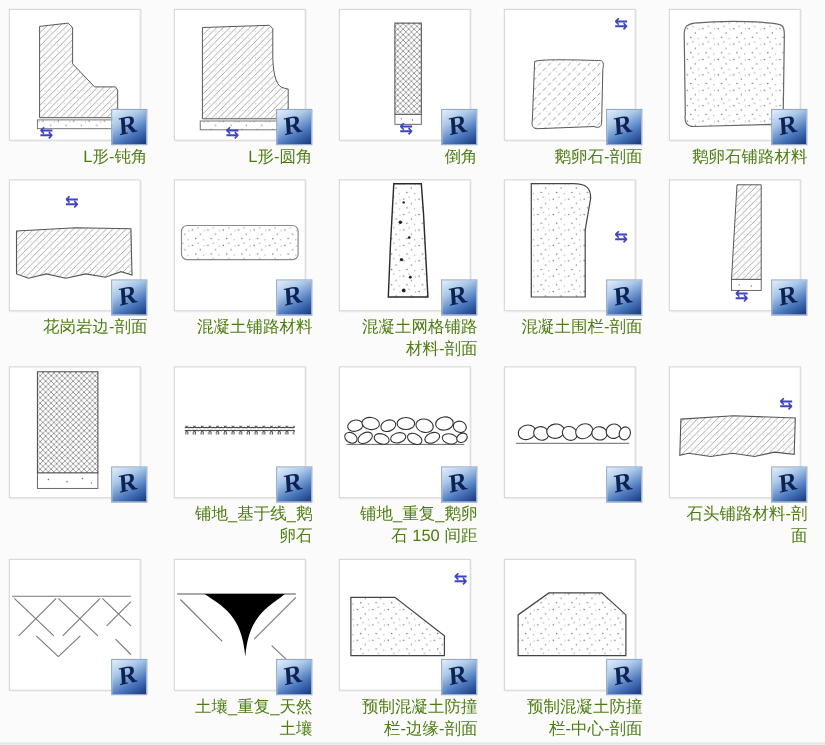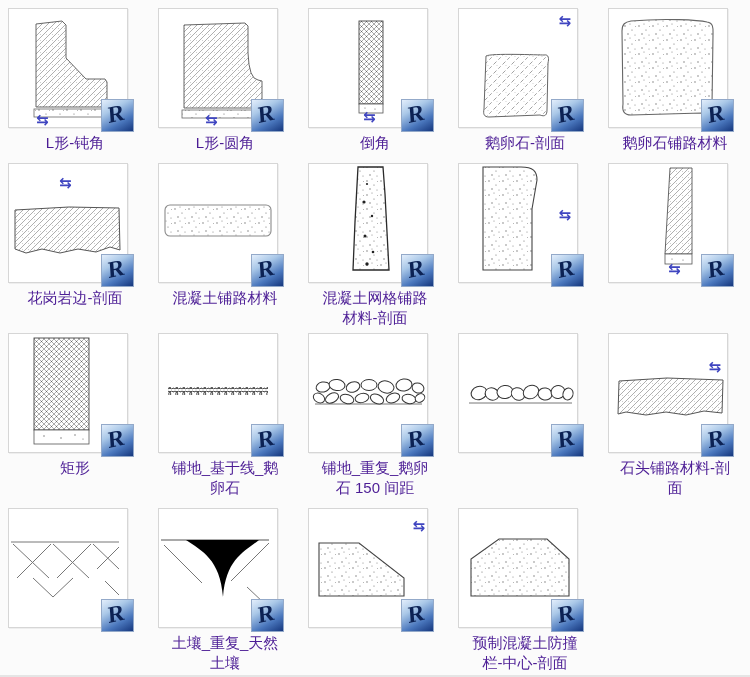--- a/index.html
+++ b/index.html
@@ -18,22 +18,22 @@
   .cell{width:150px;flex:0 0 150px;position:relative;}
   .r1 .thumb{margin-top:8px;}
   .thumb{
     width:120px;height:120px;margin-left:8px;position:relative;
     background:#ffffff;border:1px solid #d6d6d6;
     box-shadow:1px 1px 0 rgba(0,0,0,0.05);
     box-sizing:border-box;
   }
   .thumb svg{position:absolute;left:0;top:0;width:118px;height:118px;}
   .label{
-    width:118px;margin:5px auto 0;text-align:center;
-    font-size:15px;line-height:20px;color:#4c1d95;
+    width:118px;margin:5px auto 0;text-align:right;
+    font-size:15px;line-height:20px;color:#4d7c0f;
     word-break:break-all;
   }
   .flip{
     position:absolute;color:#3f45c0;font-size:15px;font-weight:bold;
     line-height:1;z-index:3;font-family:"DejaVu Sans",sans-serif;
   }
   .rbadge{
     position:absolute;width:33px;height:33px;right:-7px;bottom:-5px;z-index:4;
     background:linear-gradient(150deg,#e3eefb 0%,#aac8e8 32%,#4a77bd 68%,#16377d 100%);
     border:1px solid #93a9c9;box-sizing:border-box;
@@ -204,20 +204,21 @@
     <div class="cell">
       <div class="thumb">
         <svg viewBox="0 0 118 118">
           <path d="M24,3 L62,3 C74,3 78,7 78,16 L73,45 L73,106 L24,106 Z" fill="url(#speckle)" stroke="#444" stroke-width="1.1"></path>
         </svg>
         <span class="flip" style="right:6px;top:44px">⇆</span>
         <div class="rbadge">
             <span>R</span>
           </div>
       </div>
+      <div class="label">混凝土围栏-剖面</div>
     </div>
 
     <div class="cell">
       <div class="thumb">
         <svg viewBox="0 0 118 118">
           <path d="M61,4 L83,4 L83,90 L56,90 Z" fill="url(#hatch)" stroke="#555" stroke-width="0.9"></path>
           <rect x="56" y="90" width="27" height="10" fill="#fff" stroke="#555" stroke-width="0.8"></rect>
           <circle cx="63" cy="95" r="0.6" fill="#666"></circle>
             <circle cx="74" cy="96" r="0.6" fill="#666"></circle>
         </svg>
@@ -238,21 +239,20 @@
           <rect x="25" y="96" width="55" height="14" fill="#fff" stroke="#555" stroke-width="0.8"></rect>
           <circle cx="35" cy="102" r="0.7" fill="#666"></circle>
             <circle cx="52" cy="104" r="0.7" fill="#666"></circle>
           <circle cx="66" cy="101" r="0.7" fill="#666"></circle>
             <circle cx="74" cy="105" r="0.6" fill="#666"></circle>
         </svg>
         <div class="rbadge">
             <span>R</span>
           </div>
       </div>
-      <div class="label">矩形</div>
     </div>
 
     <div class="cell">
       <div class="thumb">
         <svg viewBox="0 0 118 118">
           <rect x="9" y="53" width="100" height="8" fill="url(#chain)"></rect>
         </svg>
         <div class="rbadge">
             <span>R</span>
           </div>
@@ -369,20 +369,21 @@
     <div class="cell">
       <div class="thumb">
         <svg viewBox="0 0 118 118">
           <path d="M10,34 L50,34 L95,69 L95,87 L10,87 Z" fill="url(#speckle)" stroke="#444" stroke-width="1.1"></path>
         </svg>
         <span class="flip" style="right:2px;top:10px">⇆</span>
         <div class="rbadge">
             <span>R</span>
           </div>
       </div>
+      <div class="label">预制混凝土防撞栏-边缘-剖面</div>
     </div>
 
     <div class="cell">
       <div class="thumb">
         <svg viewBox="0 0 118 118">
           <path d="M40,30 L88,30 L110,50 L110,87 L12,87 L12,50 Z" fill="url(#speckle)" stroke="#444" stroke-width="1.1"></path>
         </svg>
         <div class="rbadge">
             <span>R</span>
           </div>

